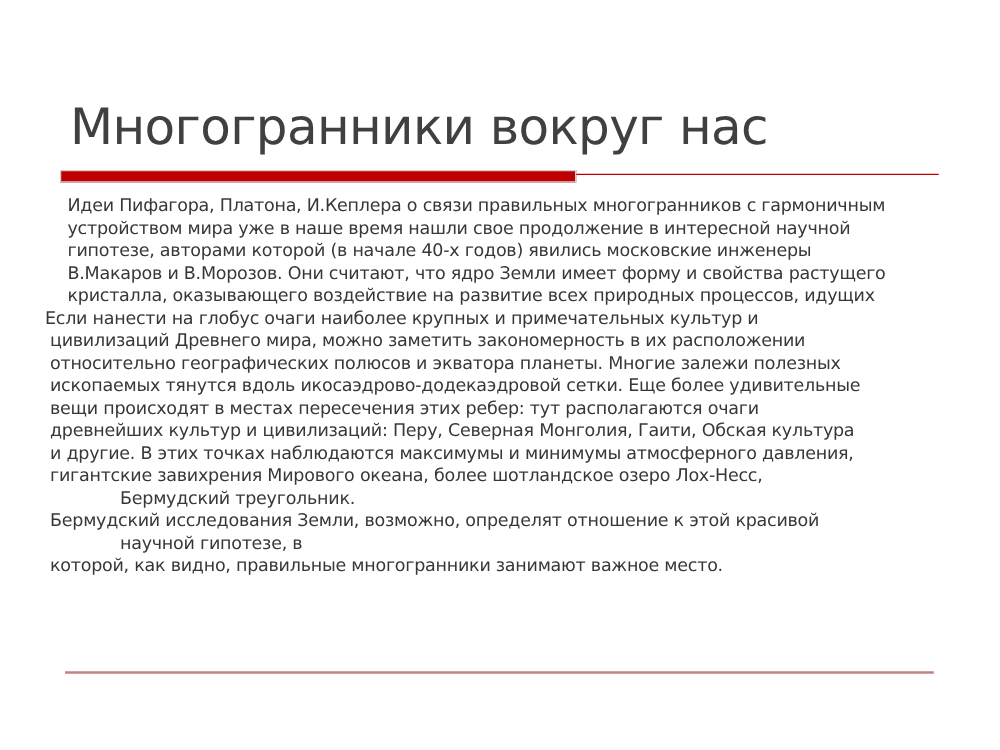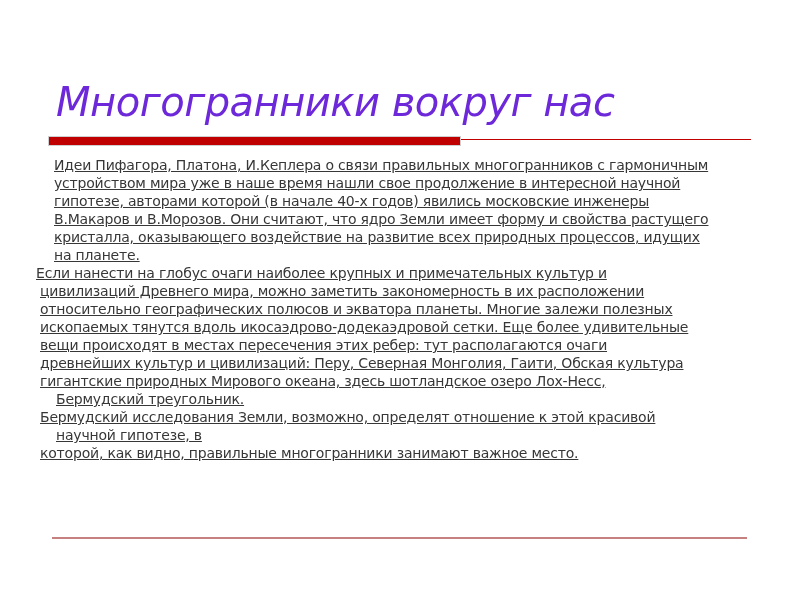--- a/index.html
+++ b/index.html
@@ -50,55 +50,54 @@
   }
   .slide-body {
     position: absolute;
     left: 0;
     top: 156px;
     width: 676px;
     font-size: 14px;
     line-height: 18px;
     letter-spacing: -0.2px;
     color: #373737;
-    text-decoration: underline;
   }
   .body-line {
     white-space: nowrap;
   }
   .ind-p1      { padding-left: 54px; }
   .ind-p2      { padding-left: 40px; }
   .ind-p2first { padding-left: 36px; }
-  .ind-sub     { padding-left: 56px; }
+  .ind-sub     { padding-left: 96px; }
 </style>
 </head>
 <body>
 
 <div class="slide">
 
-  <div class="slide-title" style="color: #6d28d9; font-style: italic;">Многогранники вокруг нас</div>
+  <div class="slide-title" style="color: #404040;">Многогранники вокруг нас</div>
 
   <div class="title-rule" style="background: rgb(192, 0, 0);"></div>
 
   <div class="accent-bar" style="background: rgb(192, 0, 0);"></div>
 
   <div class="slide-body" style="color: rgb(55, 55, 55);">
       <div class="body-line ind-p1">Идеи Пифагора, Платона, И.Кеплера о связи правильных многогранников с гармоничным</div>
       <div class="body-line ind-p1">устройством мира уже в наше время нашли свое продолжение в интересной научной</div>
       <div class="body-line ind-p1">гипотезе, авторами которой (в начале 40-х годов) явились московские инженеры</div>
       <div class="body-line ind-p1">В.Макаров и В.Морозов. Они считают, что ядро Земли имеет форму и свойства растущего</div>
       <div class="body-line ind-p1">кристалла, оказывающего воздействие на развитие всех природных процессов, идущих</div>
-      <div class="body-line ind-p1">на планете.</div>
       <div class="body-line ind-p2first">Если нанести на глобус очаги наиболее крупных и примечательных культур и</div>
       <div class="body-line ind-p2">цивилизаций Древнего мира, можно заметить закономерность в их расположении</div>
       <div class="body-line ind-p2">относительно географических полюсов и экватора планеты. Многие залежи полезных</div>
       <div class="body-line ind-p2">ископаемых тянутся вдоль икосаэдрово-додекаэдровой сетки. Еще более удивительные</div>
       <div class="body-line ind-p2">вещи происходят в местах пересечения этих ребер: тут располагаются очаги</div>
       <div class="body-line ind-p2">древнейших культур и цивилизаций: Перу, Северная Монголия, Гаити, Обская культура</div>
-      <div class="body-line ind-p2">гигантские природных Мирового океана, здесь шотландское озеро Лох-Несс,</div>
+      <div class="body-line ind-p2">и другие. В этих точках наблюдаются максимумы и минимумы атмосферного давления,</div>
+      <div class="body-line ind-p2">гигантские завихрения Мирового океана, более шотландское озеро Лох-Несс,</div>
       <div class="body-line ind-sub">Бермудский треугольник.</div>
       <div class="body-line ind-p2">Бермудский исследования Земли, возможно, определят отношение к этой красивой</div>
       <div class="body-line ind-sub">научной гипотезе, в</div>
       <div class="body-line ind-p2">которой, как видно, правильные многогранники занимают важное место.</div>
     </div>
 
   <div class="footer-rule" style="background: rgb(196, 129, 127);"></div>
 
 </div>
 

